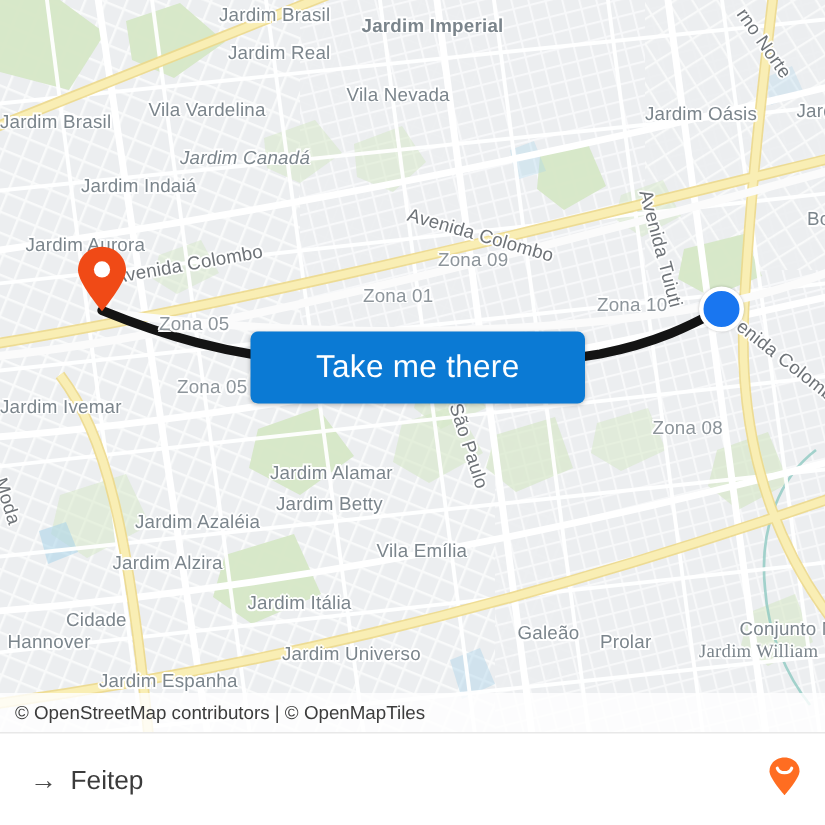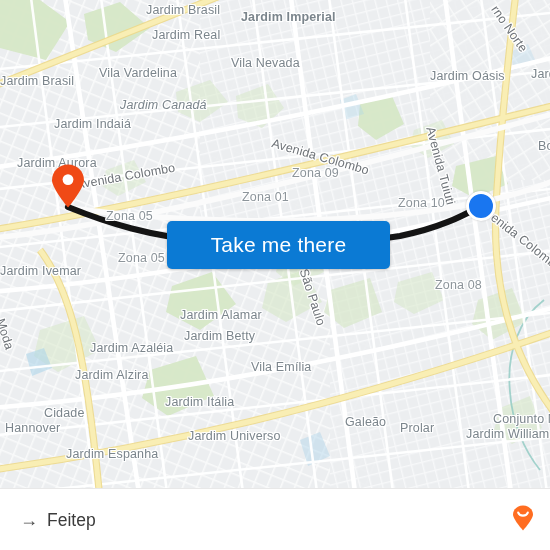--- a/index.html
+++ b/index.html
@@ -235,21 +235,21 @@
         <div class="maplabel" style="left: 184px; top: 329px;">Jardim Betty</div>
         <div class="maplabel" style="left: 72px; top: 341px; margin-left: 18px;">Jardim Azaléia</div>
         <div class="maplabel" style="left: 251px; top: 360px;">Vila Emília</div>
         <div class="maplabel" style="left: 75px; top: 368px;">Jardim Alzira</div>
         <div class="maplabel" style="left: 165px; top: 395px;">Jardim Itália</div>
         <div class="maplabel" style="left: 345px; top: 415px;">Galeão</div>
         <div class="maplabel" style="left: 400px; top: 421px;">Prolar</div>
         <div class="maplabel" style="left: 493px; top: 412px;">Conjunto M</div>
         <div class="maplabel" style="left: 12px; top: 406px; margin-left: 32px;">Cidade</div>
         <div class="maplabel" style="left: 5px; top: 421px;">Hannover</div>
-        <div class="maplabel" style="left: 466px; top: 427px;">Jardim William</div>
+        <div class="maplabel" style="left: 466px; top: 427px; font-family: Liberation Serif, serif;">Jardim William</div>
         <div class="maplabel" style="left: 188px; top: 429px;">Jardim Universo</div>
         <div class="maplabel" style="left: 66px; top: 447px;">Jardim Espanha</div>
       </div>
     <div id="road-labels">
         <div class="maplabel road" style="left: 272px; top: 136px; transform-origin: 0px 50%; transform: rotate(16deg);">Avenida Colombo</div>
         <div class="maplabel road" style="left: 76px; top: 178px; transform-origin: 0px 50%; transform: rotate(-10deg);">Avenida Colombo</div>
         <div class="maplabel road" style="left: 481px; top: 200px; transform-origin: 0px 50%; transform: rotate(38deg);">Avenida Colombo</div>
         <div class="maplabel road" style="left: 430px; top: 120px; transform-origin: 0px 50%; transform: rotate(75deg);">Avenida Tuiuti</div>
         <div class="maplabel road" style="left: 300px; top: 252px; transform-origin: 0px 50%; transform: rotate(72deg);">a São Paulo</div>
         <div class="maplabel road" style="left: 494px; top: 0px; transform-origin: 0px 50%; transform: rotate(55deg);">rno Norte</div>
@@ -260,20 +260,23 @@
       <svg viewBox="0 0 34 44" width="34" height="44">
         <path d="M17 43.5 C17 43.5 33 24.5 33 16.2 C33 7.3 25.8 0.5 17 0.5 C8.2 0.5 1 7.3 1 16.2 C1 24.5 17 43.5 17 43.5 Z" fill="#f04a16"></path>
         <circle cx="17" cy="15.6" r="5.4" fill="#ffffff"></circle>
       </svg>
     </div>
 
     <div class="bluedot" id="dest-dot" style="left: 466px; top: 191px; background: rgb(25, 118, 240);"></div>
 
     <button class="cta">Take me there</button>
 
+    <div class="attrib">
+      <span>© OpenStreetMap contributors | © OpenMapTiles</span>
+    </div>
   </div>
 
   <div class="footer">
     <div class="footer-title">
       <span class="arrow-ico">→</span>
       <span>Feitep</span>
     </div>
 
     <div class="logo">
       <span>

